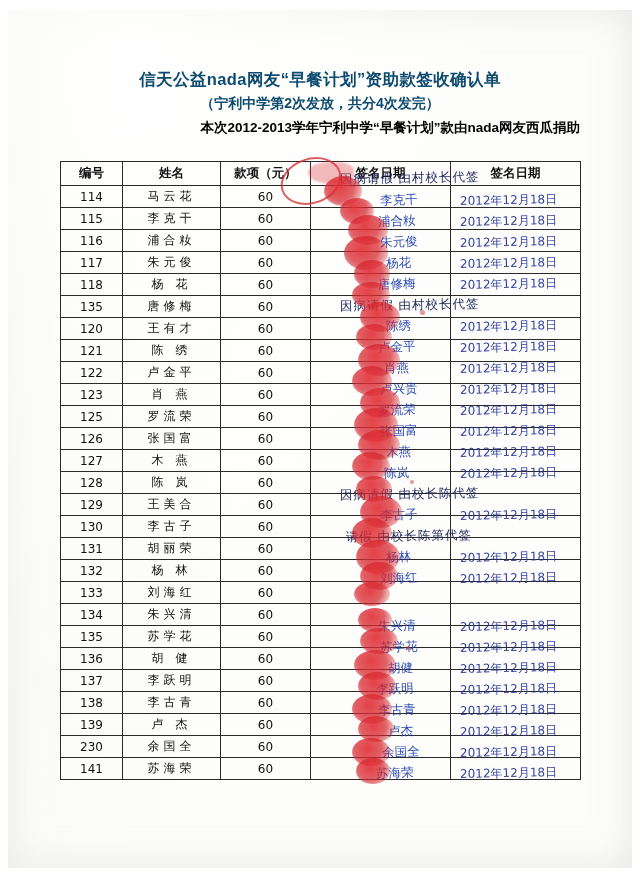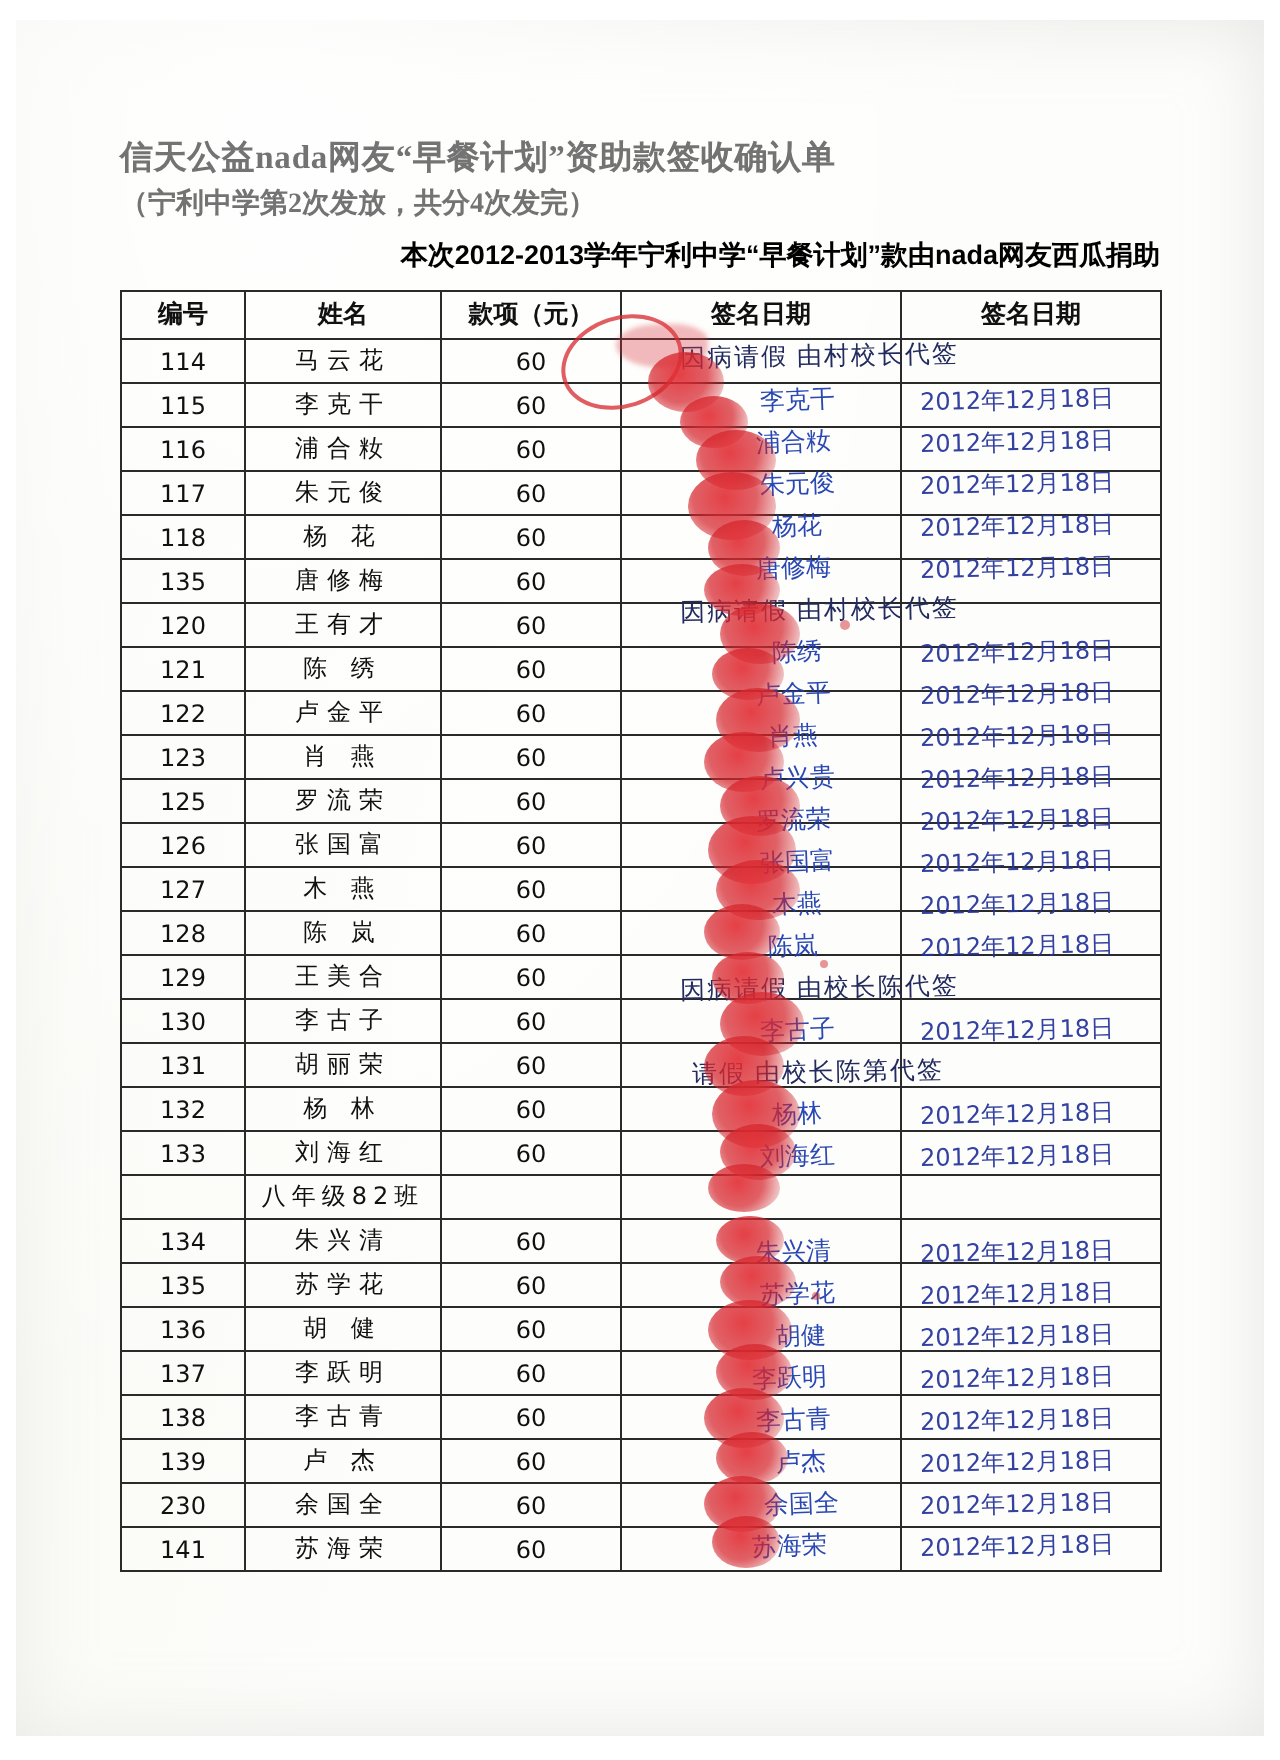--- a/index.html
+++ b/index.html
@@ -38,23 +38,23 @@
       linear-gradient(100deg, rgba(244,244,238,0.6) 0%, rgba(255,255,255,0) 40%);
     pointer-events: none;
   }
   .doc {
     position: absolute;
     left: 52px;
     top: 58px;
     width: 520px;
   }
   .title-block {
-    text-align: left;
-    color: #737373;
-    font-family: Liberation Serif, serif;
+    text-align: center;
+    color: #0c4a6e;
+    font-family: Liberation Sans, sans-serif;
   }
   .title-main {
     font-size: 16.5px;
     font-weight: bold;
     letter-spacing: 0.4px;
     line-height: 22px;
   }
   .title-sub {
     font-size: 14px;
     font-weight: bold;
@@ -63,21 +63,21 @@
   }
   .title-note {
     font-size: 13.5px;
     font-weight: bold;
     line-height: 20px;
     margin-top: 4px;
     text-align: right;
     padding-left: 10px;
   }
   table.sheet-table {
-    margin-top: 7px;
+    margin-top: 23px;
     border-collapse: collapse;
     width: 520px;
     table-layout: fixed;
     font-family: "DejaVu Sans", sans-serif;
   }
   table.sheet-table td, table.sheet-table th {
     border: 1px solid #2a2a2a;
     height: 21px;
     font-size: 12px;
     font-weight: normal;
@@ -315,27 +315,20 @@
               <td>60</td>
               <td class="blank-cell"></td>
               <td class="blank-cell"></td>
             </tr>
           <tr>
               <td>133</td>
               <td class="cell-name">刘海红</td>
               <td>60</td>
               <td class="blank-cell"></td>
               <td class="blank-cell"></td>
-            </tr>
-          <tr class="group-row">
-              <td></td>
-              <td>八年级82班</td>
-              <td></td>
-              <td></td>
-              <td></td>
             </tr>
           <tr>
               <td>134</td>
               <td class="cell-name">朱兴清</td>
               <td>60</td>
               <td class="blank-cell"></td>
               <td class="blank-cell"></td>
             </tr>
           <tr>
               <td>135</td>

